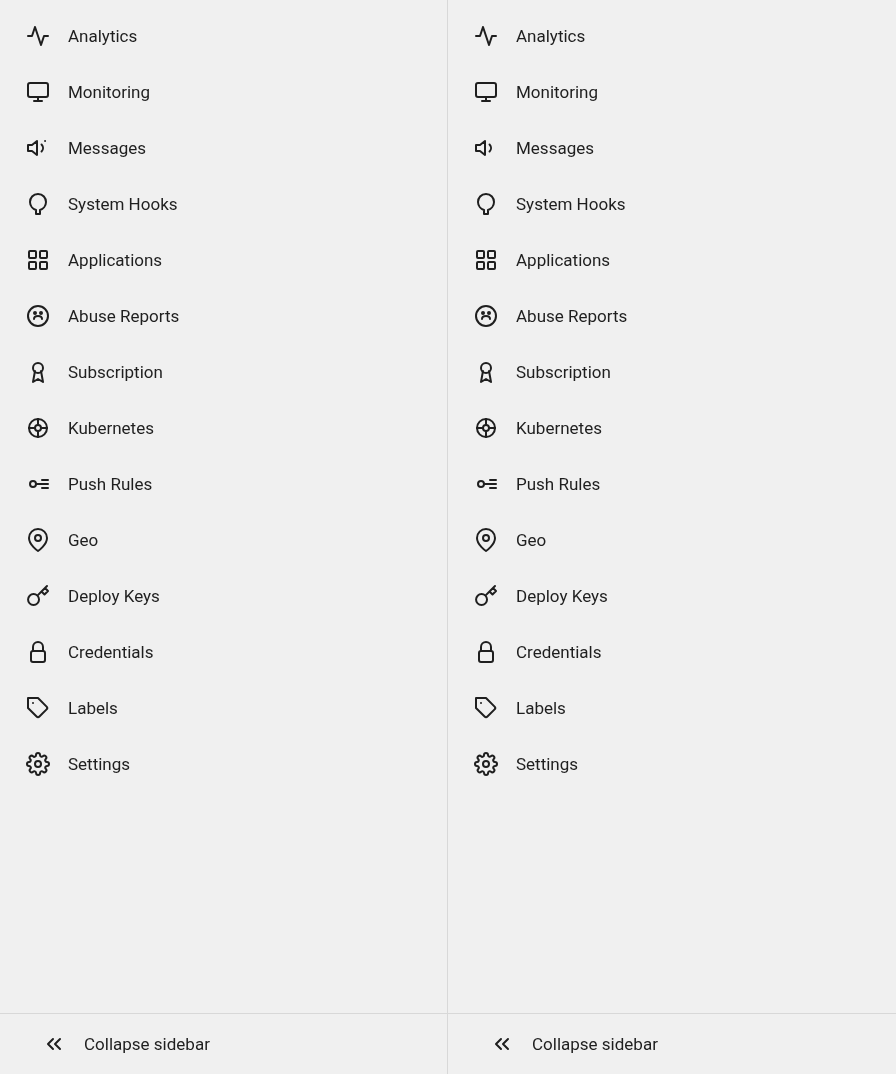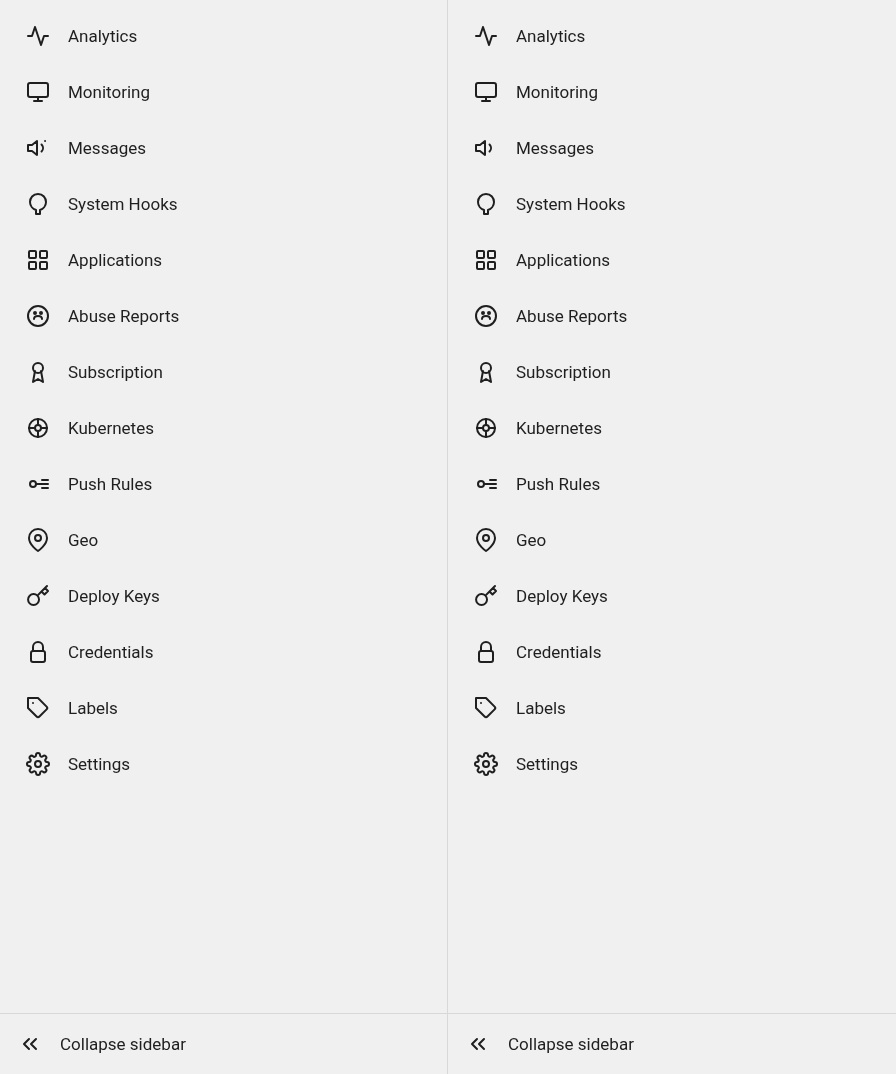--- a/index.html
+++ b/index.html
@@ -66,21 +66,21 @@
       height: 24px;
       fill: none;
       stroke: #1f1f1f;
       stroke-width: 2;
       stroke-linecap: round;
       stroke-linejoin: round;
     }
 
     .sidebar-footer {
       border-top: 1px solid #d8d8d8;
-      padding: 16px 16px;
+      padding: 16px 40px;
       display: flex;
       align-items: center;
       gap: 16px;
       cursor: pointer;
       font-size: 17px;
       color: #1f1f1f;
       background: #f0f0f0;
     }
 
     .sidebar-label {

